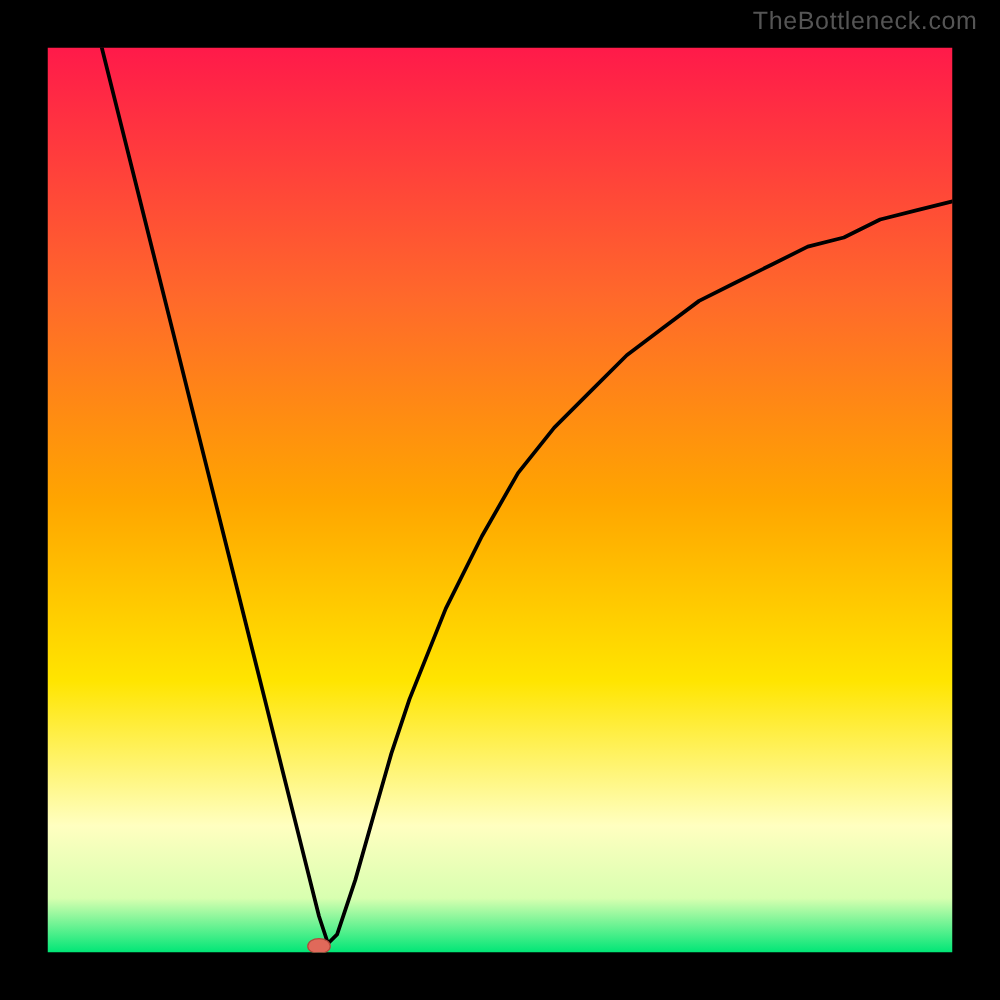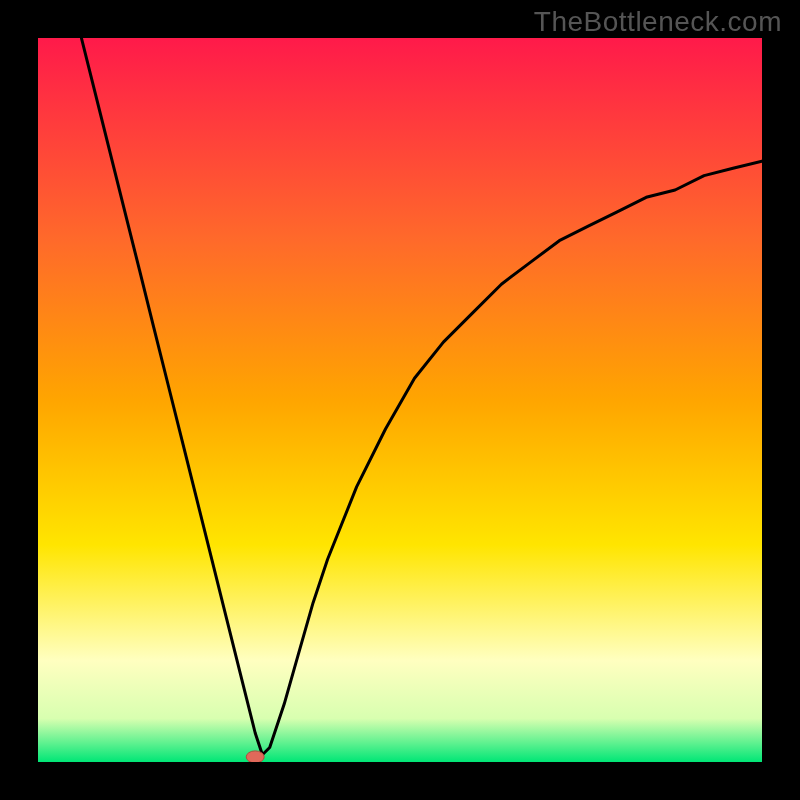--- a/index.html
+++ b/index.html
@@ -14,21 +14,21 @@
     width: 800px;
     height: 800px;
     background: #000;
     position: relative;
   }
   .watermark {
     position: absolute;
     top: 6px;
     right: 18px;
     color: #555;
-    font-size: 28px;
+    font-size: 20px;
     font-weight: 500;
     letter-spacing: 0.5px;
   }
   .plot-wrap {
     position: absolute;
     left: 38px;
     top: 38px;
     width: 724px;
     height: 724px;
   }

